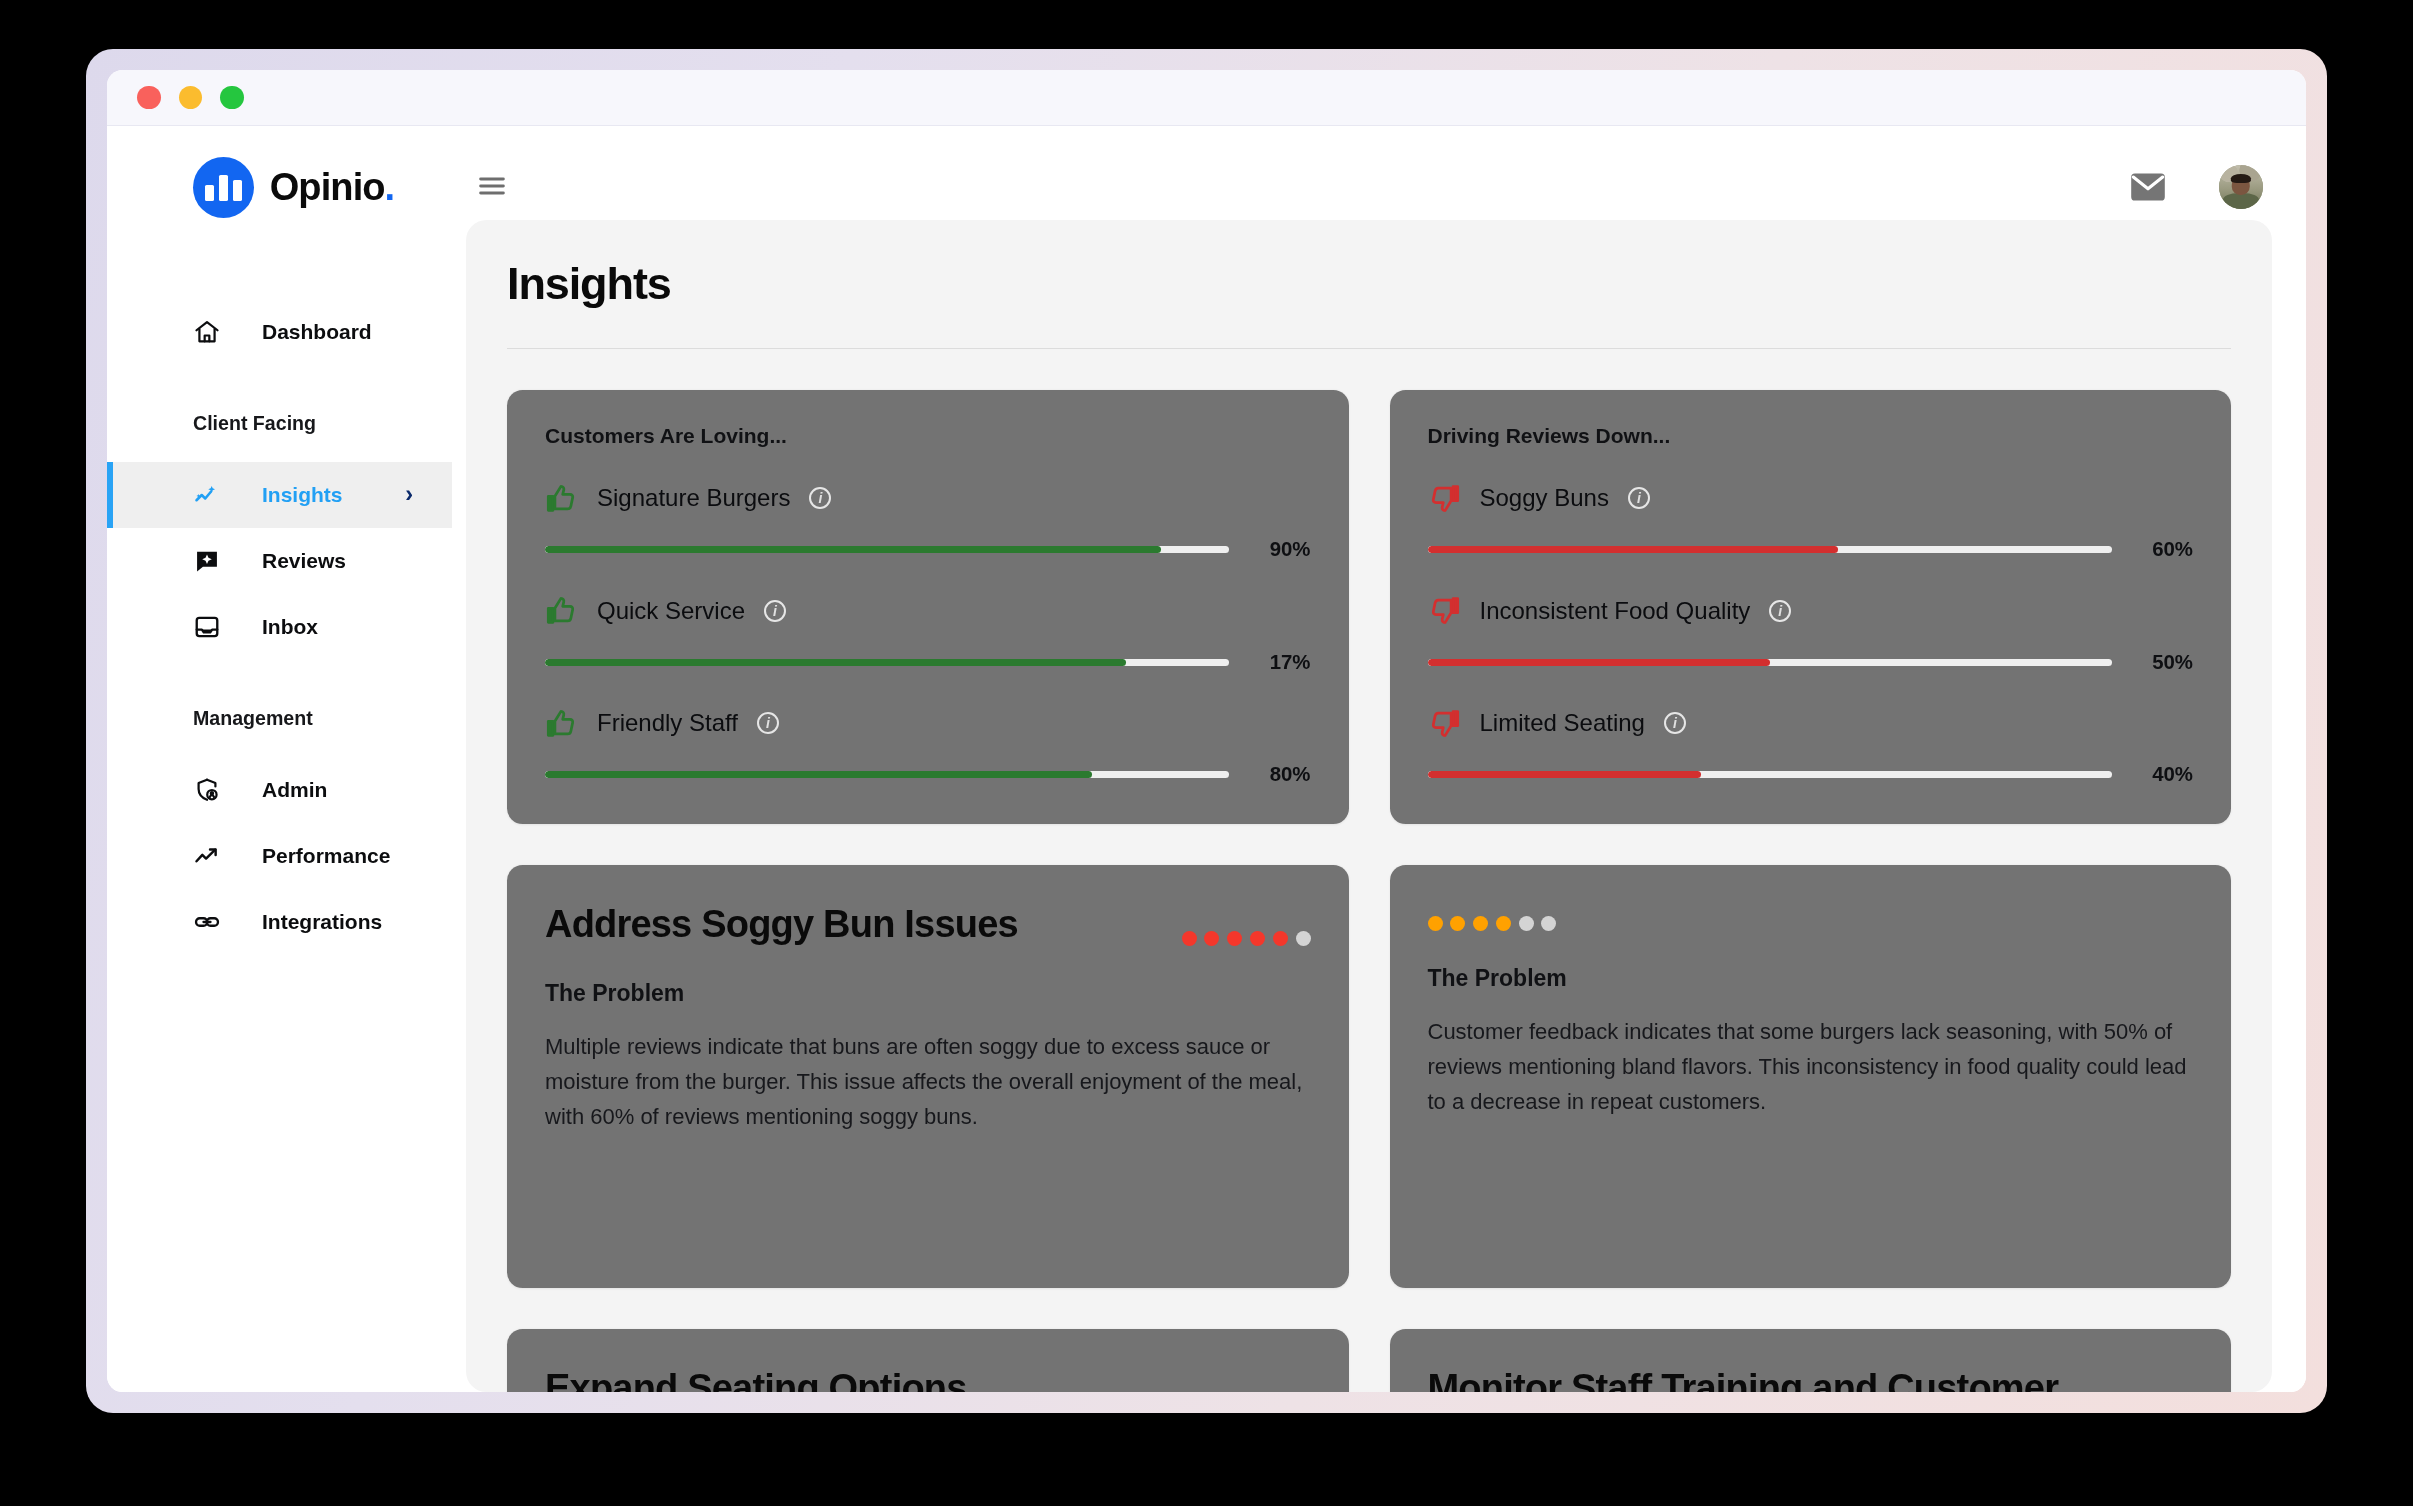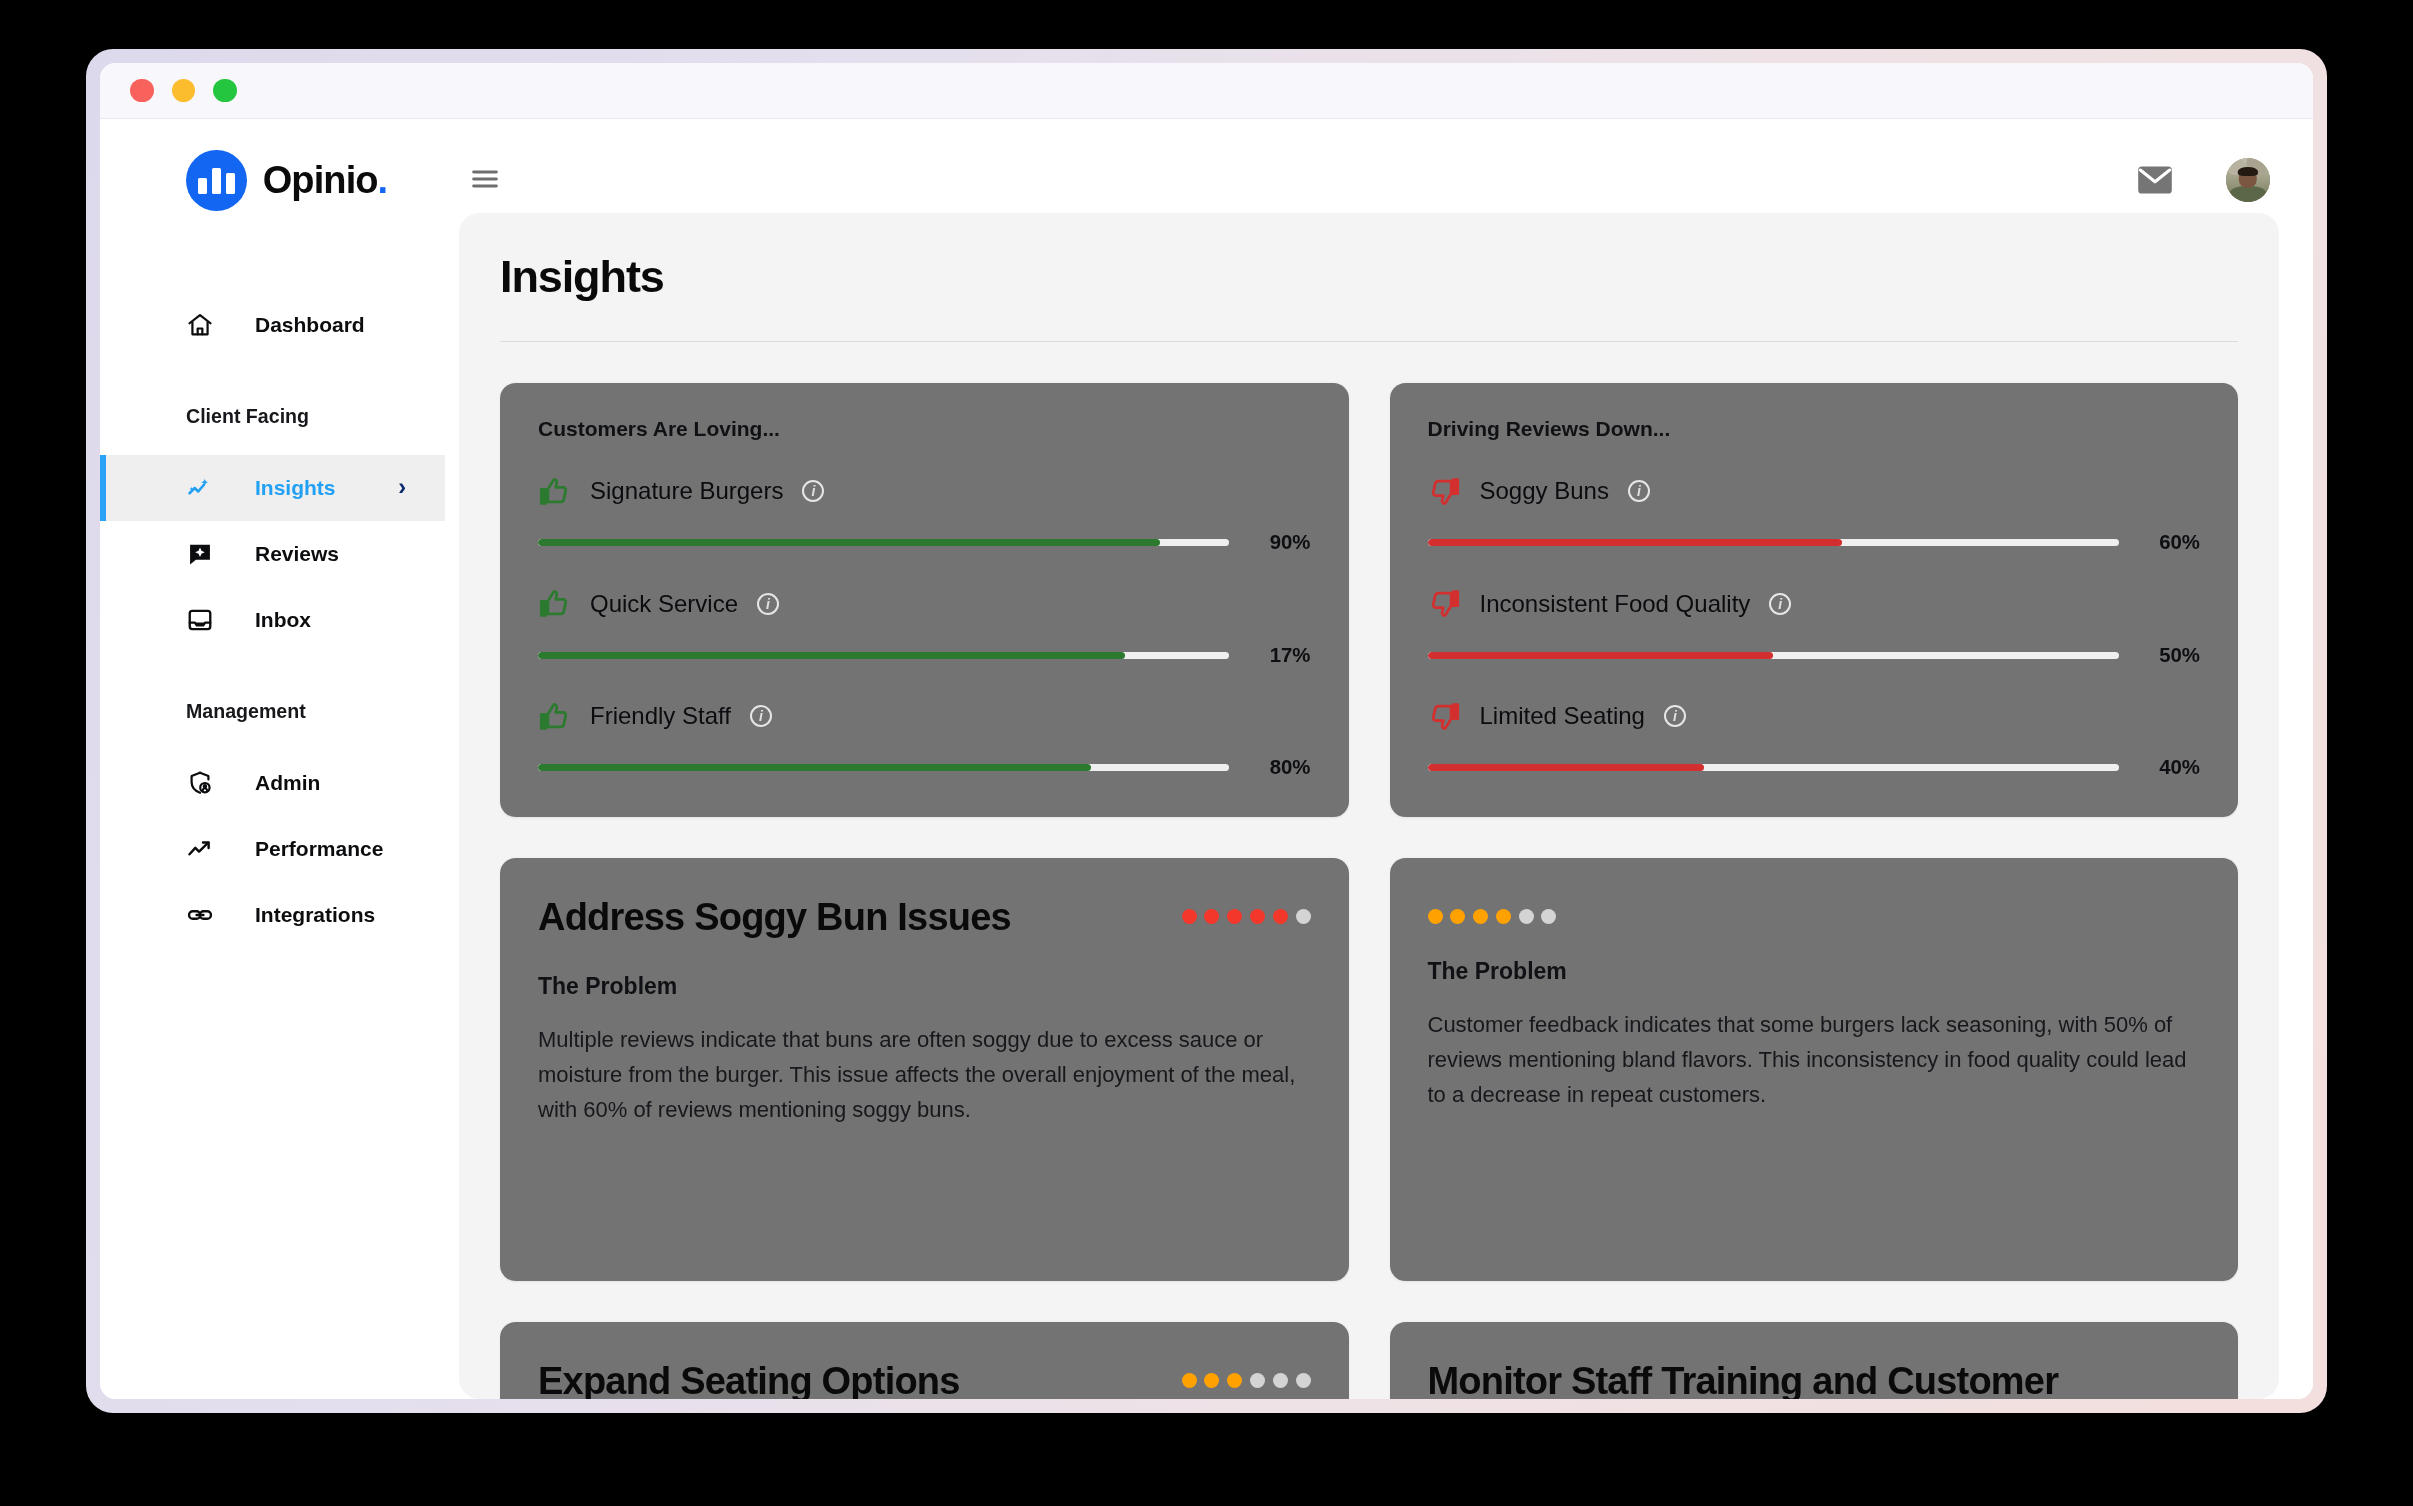--- a/index.html
+++ b/index.html
@@ -13,21 +13,21 @@
   }
 
   
   .window-frame {
     position: absolute;
     left: 86px;
     top: 49px;
     width: 2241px;
     height: 1364px;
     border-radius: 27px;
-    padding: 14px;
+    padding: 21px;
     background: linear-gradient(110deg, #ddd9ec 0%, #e4dfee 28%, #eee2e6 62%, #f3dfdd 100%);
     box-shadow: 0 14px 47px rgba(0,0,0,0.55);
   }
 
   .window-inner {
     width: 100%;
     height: 100%;
     background: #ffffff;
     border-radius: 15.7px;
     overflow: hidden;
@@ -291,21 +291,21 @@
     text-align: right;
   }
 
   
   .rec-card {
     padding: 38px 38px 41px 38px;
     min-height: 423px;
   }
   .rec-head {
     display: flex;
-    align-items: flex-start;
+    align-items: flex-end;
     justify-content: space-between;
     gap: 23.5px;
     margin-bottom: 34px;
   }
   .rec-title {
     font-size: 38px;
     font-weight: 700;
     letter-spacing: -0.8px;
     color: #0a0a0a;
     line-height: 1.12;

